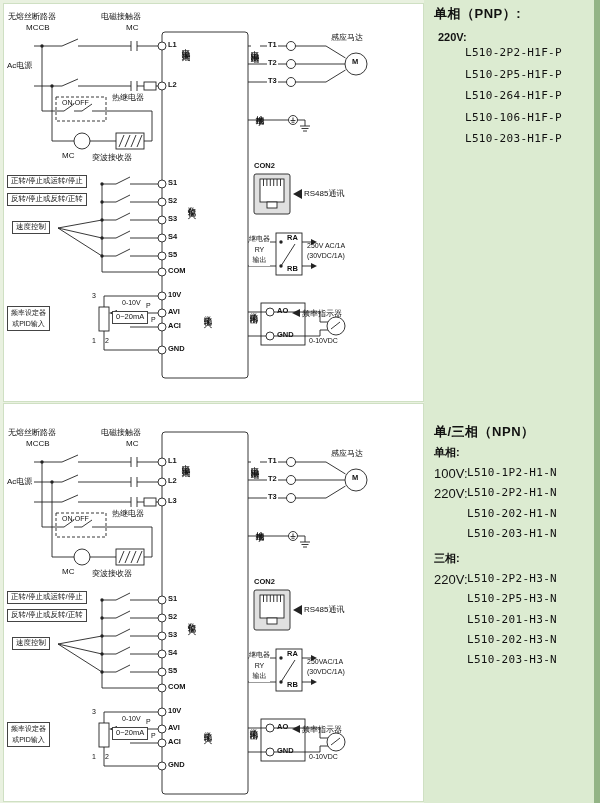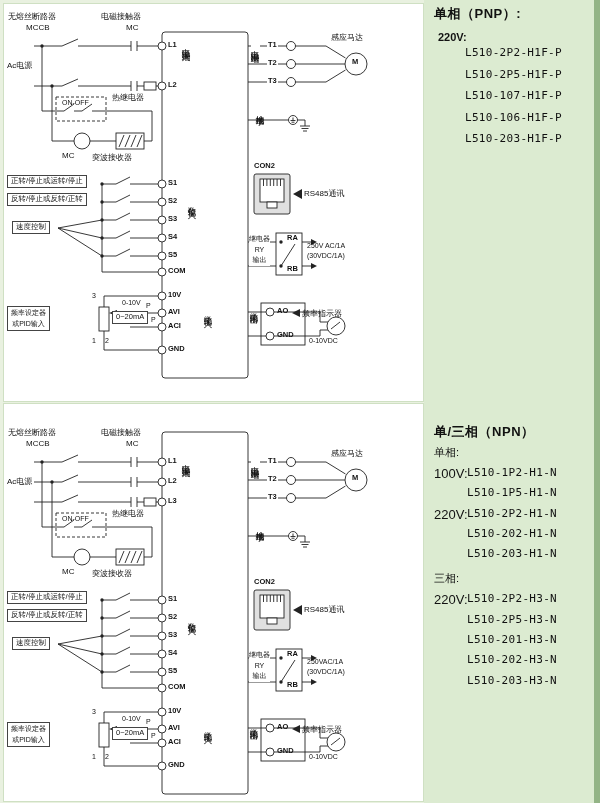--- a/index.html
+++ b/index.html
@@ -12,21 +12,21 @@
   .onwire{background:#fff;padding:0 1px}
   .vtext{writing-mode:vertical-rl;text-orientation:upright;font-size:8.5px;line-height:1;letter-spacing:1px;background:#fff;white-space:normal}
   .lblbox{border:1px solid #444;padding:1px 3px;background:#fff;font-size:7.5px}
   .pre{white-space:pre-line;text-align:center;background:#fff;font-size:7px;line-height:1.5}
   .panel{position:absolute;left:424px;top:0;width:170px;height:803px}
   .pblock{position:absolute;left:10px;right:6px}
   .ptitle{font-size:13px;font-weight:bold;letter-spacing:.5px}
   .vrow{font-size:11px;font-weight:bold;margin:8px 0 3px 4px}
   .mrow{margin-left:31px;height:21.5px}
   .model{font-family:"DejaVu Sans Mono",monospace;font-size:11px;letter-spacing:.3px}
-  .phase{font-size:11px;font-weight:normal;height:21px;padding-top:4px}
+  .phase{font-size:11px;font-weight:bold;height:21px;padding-top:4px}
   .nrow{height:20.3px;display:flex;align-items:flex-start}
   .vol{flex:0 0 33px;width:33px;font-size:13px;font-weight:normal}
   .edgebar{position:absolute;right:0;top:0;width:6px;height:100%}
 </style>
 </head>
 <body style="background: rgb(233, 241, 224);">
 
 <div class="diag" id="diag0" style="top:3px;height:397px">
     <svg width="419" height="397" class="layer">
       <rect x="158" y="28" width="86" height="346" fill="none" stroke="#222" stroke-width="0.9" rx="3" stroke-dasharray="none"></rect>
@@ -426,38 +426,34 @@
     <div class="lbl vtext" style="left: 246px; top: 318px;">类比输出</div>
   </div>
 
 <div class="panel" style="background: rgb(220, 235, 209);">
   <div class="pblock" style="top:5px">
     <div class="ptitle">单相（PNP）:</div>
     <div id="pnp-list">
         <div class="vrow">220V:</div>
         <div class="mrow model">L510-2P2-H1F-P</div>
         <div class="mrow model">L510-2P5-H1F-P</div>
-        <div class="mrow model">L510-107-H1F-P</div>
+        <div class="mrow model">L510-264-H1F-P</div>
         <div class="mrow model">L510-106-H1F-P</div>
         <div class="mrow model">L510-203-H1F-P</div>
       </div>
   </div>
   <div class="pblock" style="top:423px">
     <div class="ptitle">单/三相（NPN）</div>
     <div id="npn-list">
         <div class="phase">单相:</div>
         <div class="nrow">
           <span class="vol">100V:</span>
           <span class="model">L510-1P2-H1-N</span>
         </div>
         <div class="nrow">
-          <span class="vol"></span>
-          <span class="model">L510-1P5-H1-N</span>
-        </div>
-        <div class="nrow">
           <span class="vol">220V:</span>
           <span class="model">L510-2P2-H1-N</span>
         </div>
         <div class="nrow">
           <span class="vol"></span>
           <span class="model">L510-202-H1-N</span>
         </div>
         <div class="nrow">
           <span class="vol"></span>
           <span class="model">L510-203-H1-N</span>

